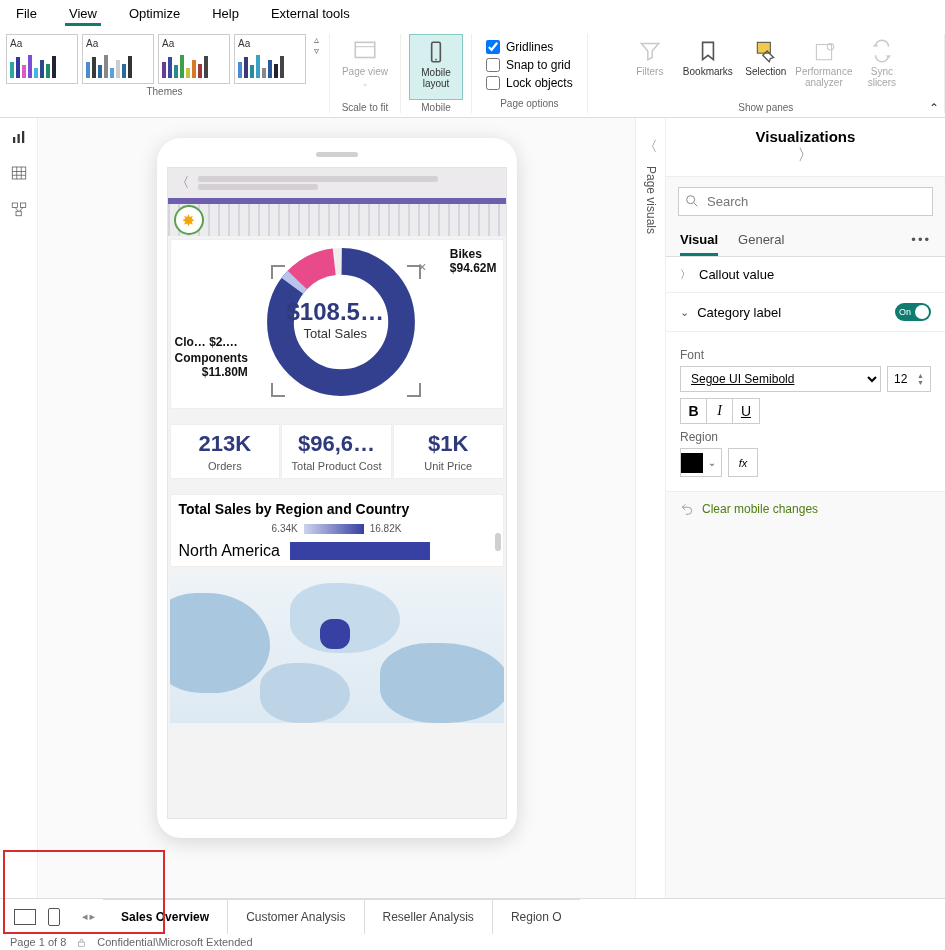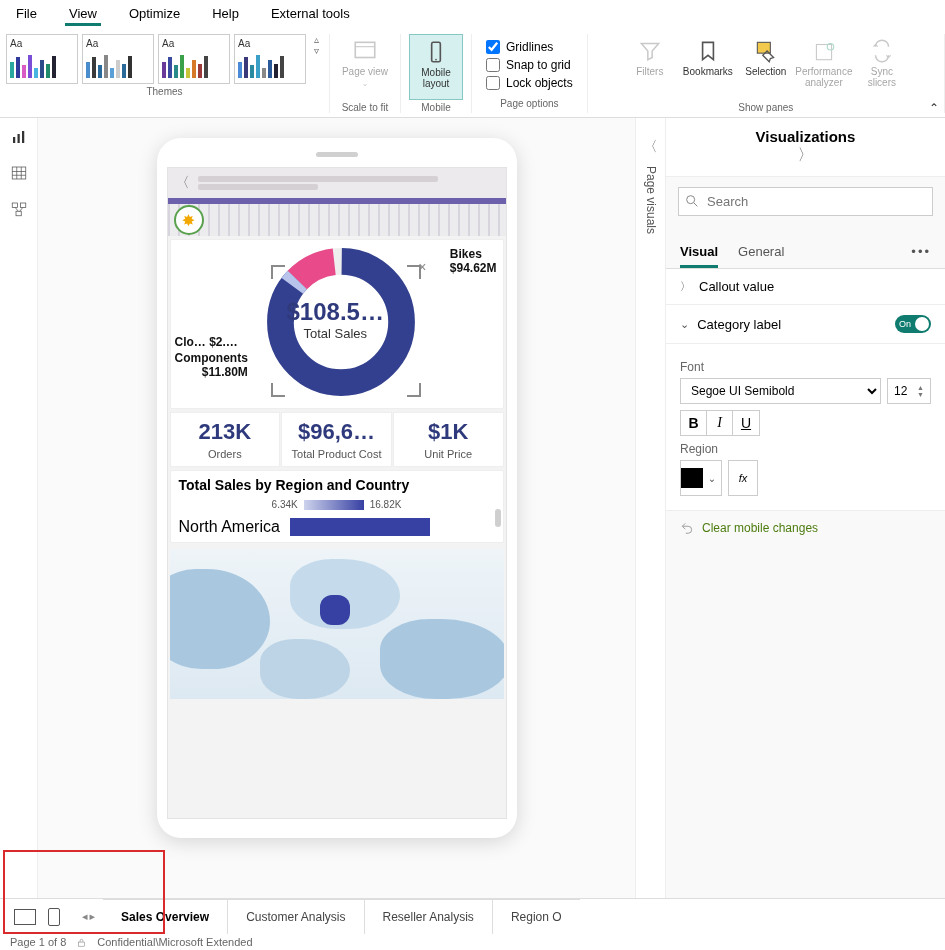--- a/index.html
+++ b/index.html
@@ -66,21 +66,21 @@
 .sc-br{right:0;bottom:0;} .sc-br::before{bottom:0;right:0;} .sc-br::after{bottom:0;right:0;}
 .closex{position:absolute;right:-6px;top:-6px;font-size:14px;color:#888;}
 
 .donut-svg { position:absolute; left:90px; top:2px; }
 .donut-center { position:absolute; left:116px; top:58px; text-align:center; }
 .donut-center .val { font-size:24px; color:#2f3a7c; font-weight:600; }
 .donut-center .lbl { font-size:13px; color:#333; }
 .dlabel { position:absolute; font-size:12px; font-weight:600; color:#111; line-height:1.15; }
 .dlabel .amt { display:block; }
 
-.kpi-row { display:flex; gap:1px; margin:0 2px; }
+.kpi-row { display:flex; gap:1px; margin:12px 2px; }
 .kpi { flex:1; background:#fff; border:1px solid #eee; text-align:center; padding:6px 2px; }
 .kpi .v { font-size:22px; color:#2f3a7c; font-weight:600; }
 .kpi .l { font-size:11px; color:#555; margin-top:3px; }
 
 .region-card { padding:6px 8px; }
 .region-title { font-size:14px; font-weight:600; margin-bottom:6px; }
 .legend-grad { display:flex; align-items:center; justify-content:center; gap:6px; font-size:10px; color:#555; margin-bottom:8px; }
 .grad-bar { width:60px; height:10px; background:linear-gradient(to right,#cdd3ec,#3740a3); }
 .region-bar { display:flex; align-items:center; gap:10px; font-size:16px; }
 .region-bar .bb { height:18px; background:#3740a3; }
@@ -96,45 +96,45 @@
 .side-rail .chev { font-size:14px; color:#777; cursor:pointer;}
 
 .viz-panel { width:280px; border-left:1px solid #eee; background:#f9f9f9; display:flex; flex-direction:column; }
 .viz-head { display:flex; align-items:center; justify-content:space-between; padding:10px 14px; background:#fff; border-bottom:1px solid #eee;flex-direction:column; }
 .viz-head .ttl { font-size:15px; font-weight:600; }
 .search-box { margin:10px 12px; position:relative; }
 .search-box input { width:100%; padding:6px 6px 6px 28px; font-size:13px; border:1px solid #ccc; }
 .search-box .sicon { position:absolute; left:6px; top:6px; color:#888; }
 
 .tabs2 { display:flex; gap:20px; padding:0 14px; border-bottom:1px solid #ddd; font-size:13px; }
-.tabs2 span { padding:6px 0; cursor:pointer; color:#555;margin-top:12px;}
+.tabs2 span { padding:6px 0; cursor:pointer; color:#555;}
 .tabs2 .act { color:#000; border-bottom:3px solid #107c6f; font-weight:600;}
 .dots { margin-left:auto; padding:6px 0; color:#555; letter-spacing:2px; cursor:pointer; }
 
 .acc-row { display:flex; align-items:center; padding:10px 14px; font-size:13px; background:#fff; border-bottom:1px solid #eee; cursor:pointer; }
 .acc-row .chv { margin-right:8px; color:#555; font-size:11px; }
 .toggle { margin-left:auto; width:36px; height:18px; background:#107c6f; border-radius:9px; position:relative; display:flex; align-items:center; }
 .toggle .knob { width:14px; height:14px; background:#fff; border-radius:50%; position:absolute; right:2px; }
 .toggle .txt { font-size:9px; color:#fff; margin-left:4px;}
 
 .prop-box { background:#fff; margin:0 0 0 0; padding:10px 14px 14px; border-bottom:1px solid #eee; }
 .prop-label { font-size:12px; color:#666; margin:6px 0 4px; }
 .font-row { display:flex; gap:6px; }
 .font-row select, .font-row .spin { border:1px solid #ccc; font-size:12px; padding:4px 6px; background:#fff; }
-.font-row select { flex:1; }
+.font-row select { flex:1;text-decoration:underline; }
 .font-row .spin { width:44px; display:flex; align-items:center; justify-content:space-between; }
 .spin .arrows { display:flex; flex-direction:column; font-size:7px; line-height:6px; color:#777; gap:1px;}
 .biugroup { display:flex; margin-top:6px; border:1px solid #ccc; width:max-content;}
 .biugroup span { width:26px; height:24px; display:flex; align-items:center; justify-content:center; font-size:14px; border-right:1px solid #ccc; cursor:pointer;}
 .biugroup span:last-child { border-right:none;}
 .color-row { display:flex; gap:6px; margin-top:4px;}
 .color-pick { display:flex; border:1px solid #ccc; align-items:center;}
 .color-pick .sw { width:22px; height:20px; background:#000; }
 .color-pick .dd { width:18px; text-align:center; font-size:10px; color:#555;}
-.fxbtn { border:1px solid #ccc; width:30px; height:36px; display:flex; align-items:center; justify-content:center; font-size:11px; font-style:italic; cursor:pointer;}
+.fxbtn { border:1px solid #ccc; width:30px; height:29px; display:flex; align-items:center; justify-content:center; font-size:11px; font-style:italic; cursor:pointer;}
 
 .clear-row { padding:10px 14px; font-size:12px; color:#4d7c0f; display:flex; align-items:center; gap:8px; background:#f9f9f9; }
 
 
 .bottom { position:absolute; bottom:0; left:0; right:0; }
 .tabrow { display:flex; align-items:center; border-top:1px solid #ddd; background:#fff; height:36px; font-size:12px; }
 .view-toggles { display:flex; gap:12px; padding:0 14px; align-items:center;}
 .vt { width:22px; height:16px; border:1.5px solid #555; position:relative; cursor:pointer;}
 .vt.phone-ic { width:12px; height:18px; border-radius:2px;}
 .navarrows { display:flex; gap:2px; padding:0 8px; color:#888; font-size:11px;}

